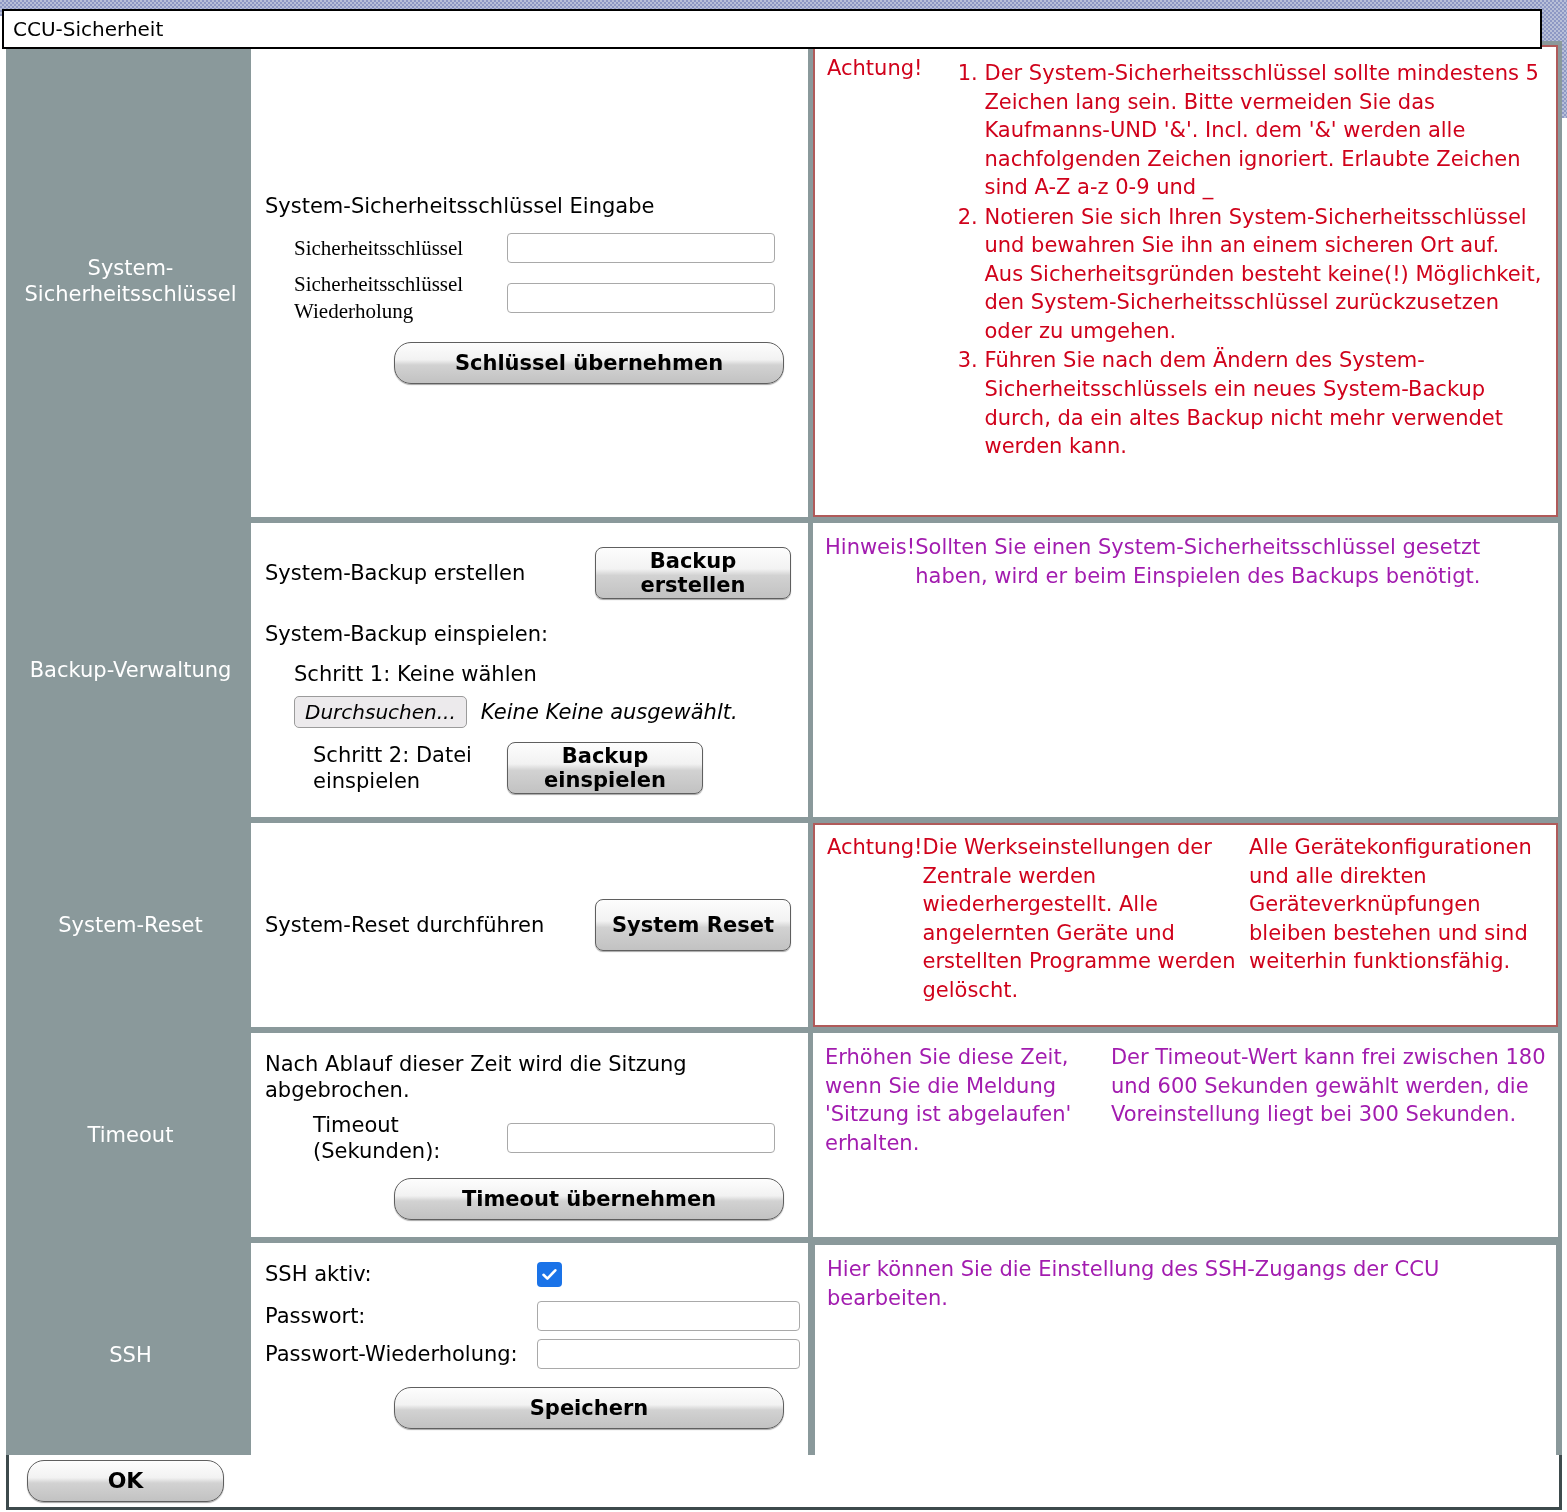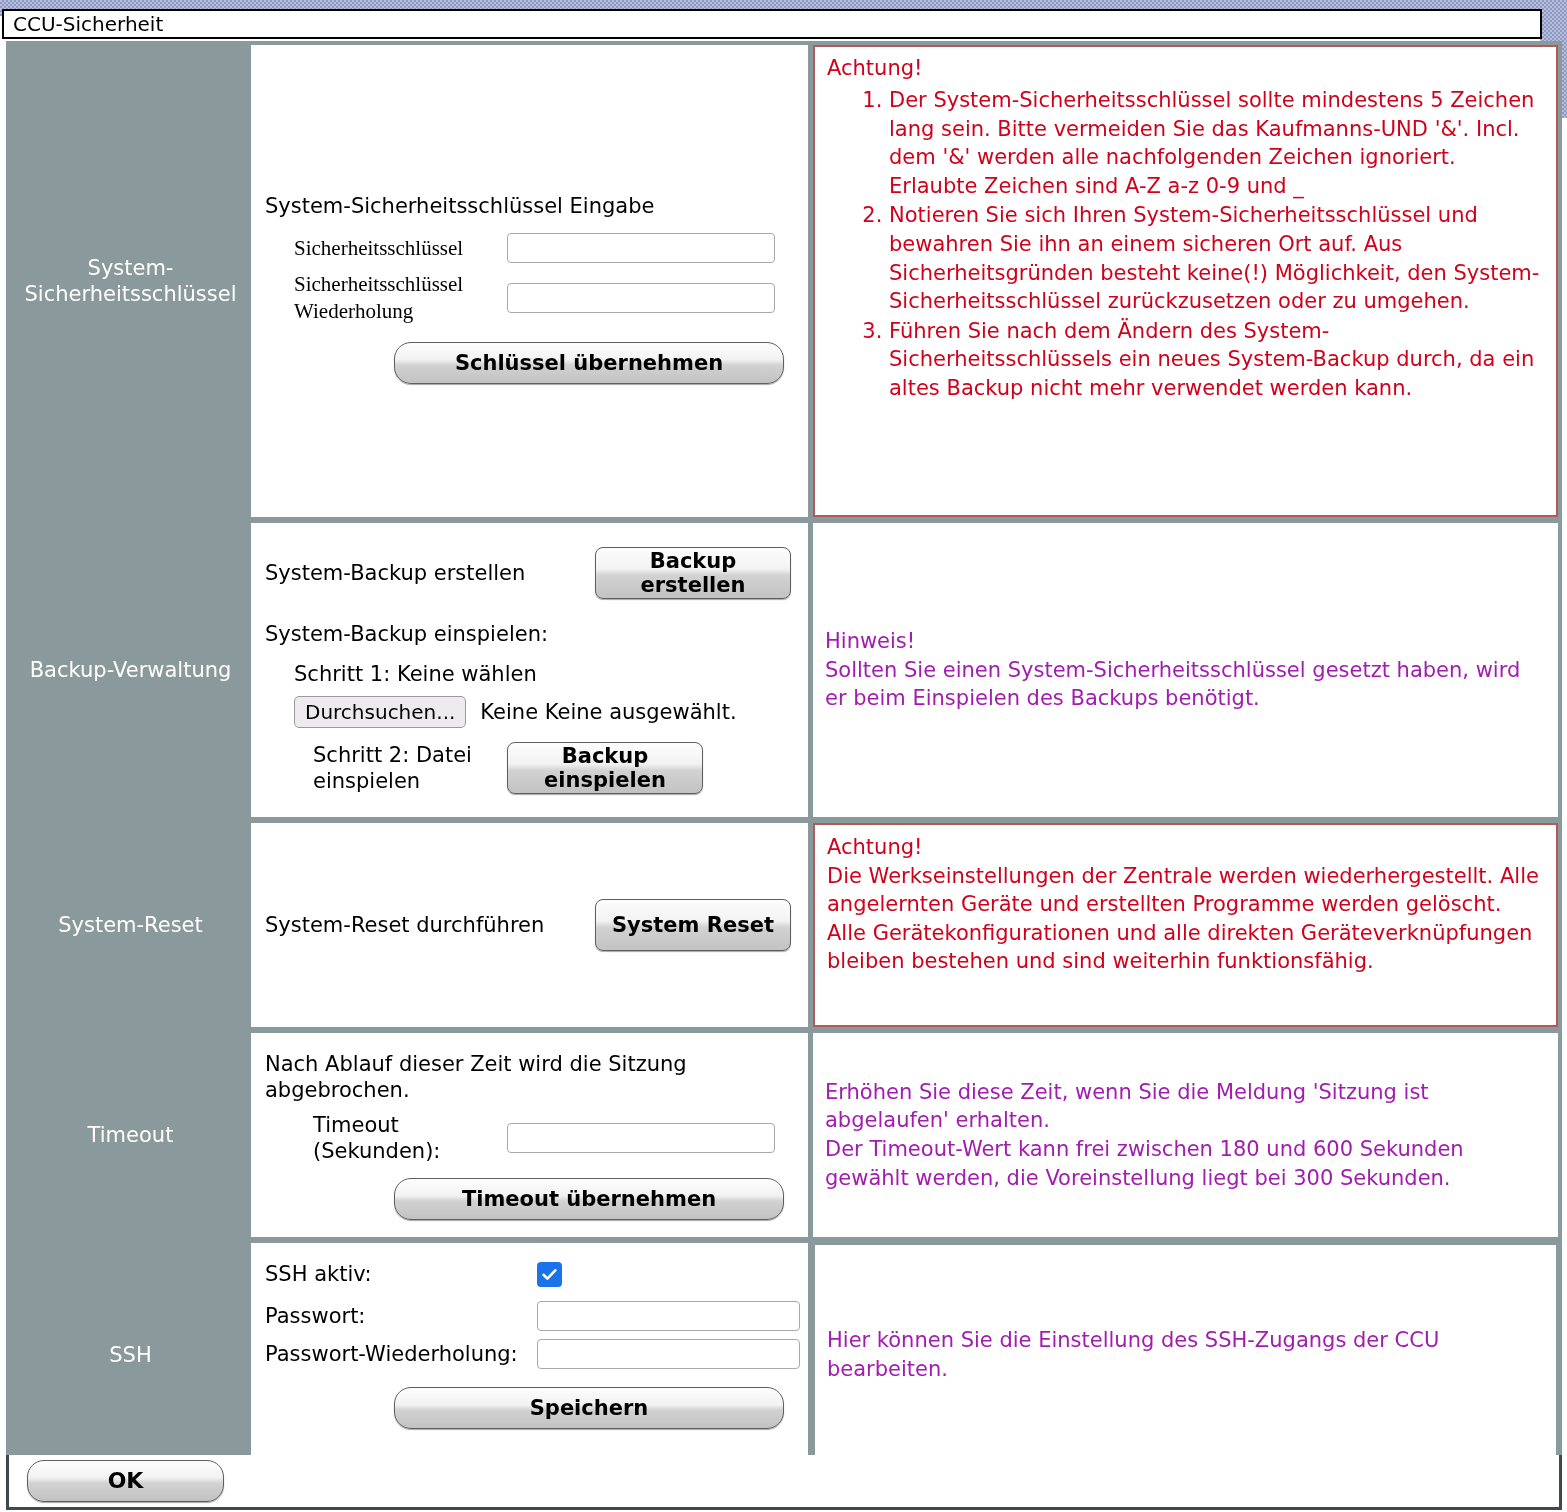--- a/index.html
+++ b/index.html
@@ -41,21 +41,21 @@
     background-size: 4px 4px;
     background-position: 0 0, 2px 2px;
   }
 
   
   .titlebar {
     position: absolute;
     left: 2px;
     top: 9px;
     width: 1540px;
-    height: 30px;
+    height: 40px;
     background: #ffffff;
     border: 2px solid #000000;
     box-sizing: border-box;
     display: flex;
     align-items: center;
     z-index: 5;
   }
   .titlebar-text {
     font-size: 20px;
     color: #000000;
@@ -112,21 +112,20 @@
     padding: 10px 8px 10px 10px;
     position: relative;
   }
 
   .cell-right {
     flex: 1 1 auto;
     background: #ffffff;
     box-sizing: border-box;
     padding: 10px 12px;
     display: flex;
-    flex-direction: column;
     justify-content: center;
   }
   .cell-right.warn {
     border: 2px solid #b05a5a;
     justify-content: flex-start;
     padding: 8px 12px;
   }
   .cell-right.plain-bordered {
     border: 2px solid #8a999b;
   }
@@ -343,21 +342,21 @@
     <div class="cell-mid">
       <div class="frow mt14">
         <span class="lbl label-col-b">System-Backup erstellen</span>
         <div class="btn btn-block">Backup erstellen</div>
       </div>
 
       <div class="lbl mt22">System-Backup einspielen:</div>
 
       <div class="lbl lbl-indent mt14">Schritt 1: Keine wählen</div>
 
-      <div class="frow mt8" style="padding-left:29px;">
+      <div class="frow mt8" style="padding-left:29px;font-style:italic;">
         <span class="file-btn">Durchsuchen...</span>
         <span class="file-status">Keine Keine ausgewählt.</span>
       </div>
 
       <div class="frow mt14">
         <span class="lbl label-col-c">Schritt 2: Datei einspielen</span>
         <div class="btn btn-block">Backup einspielen</div>
       </div>
     </div>
 

